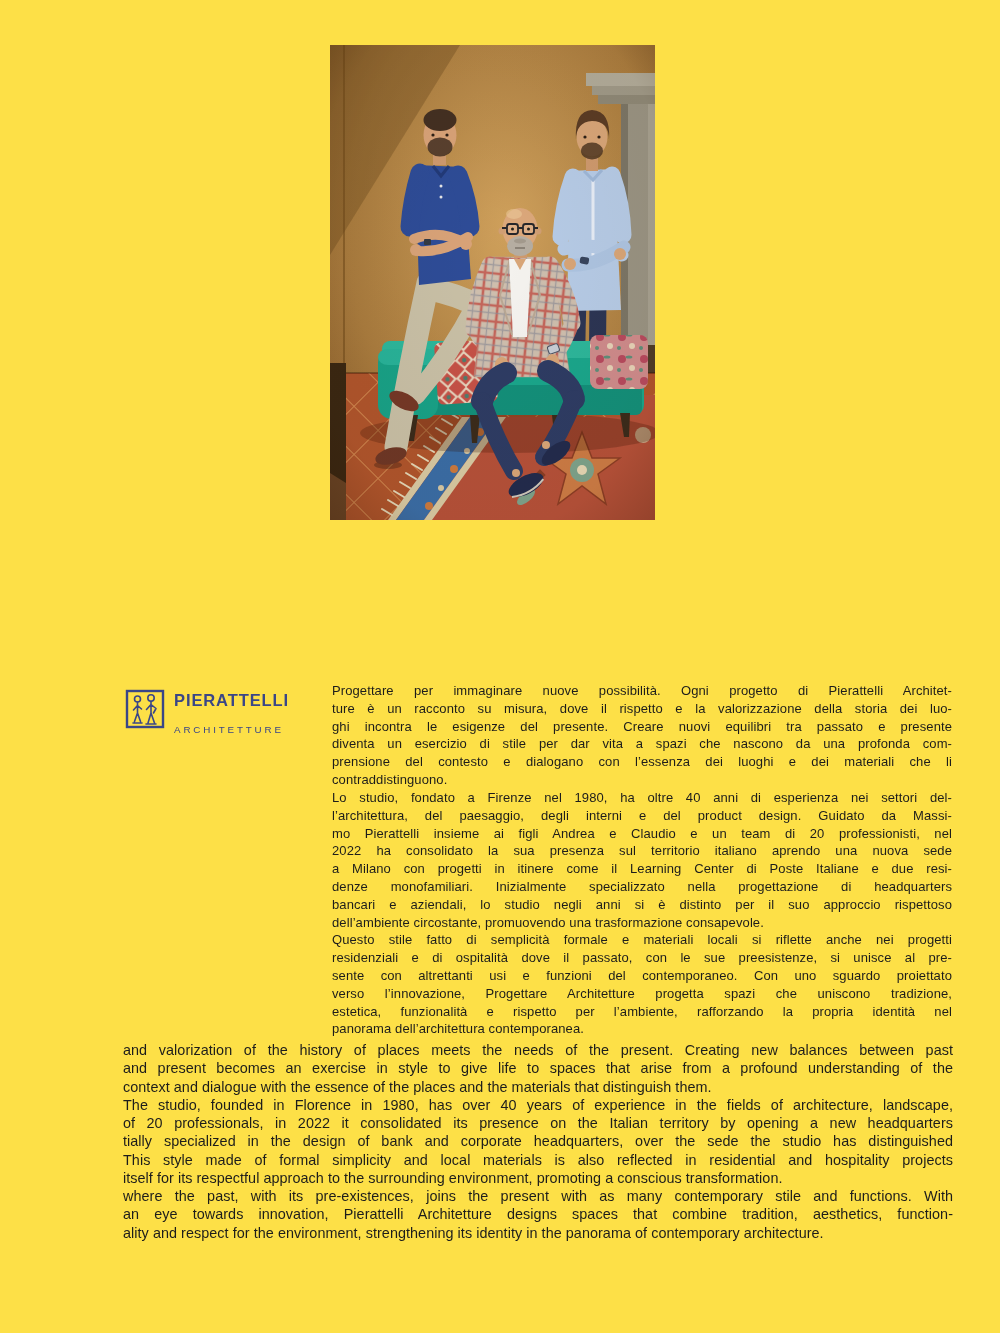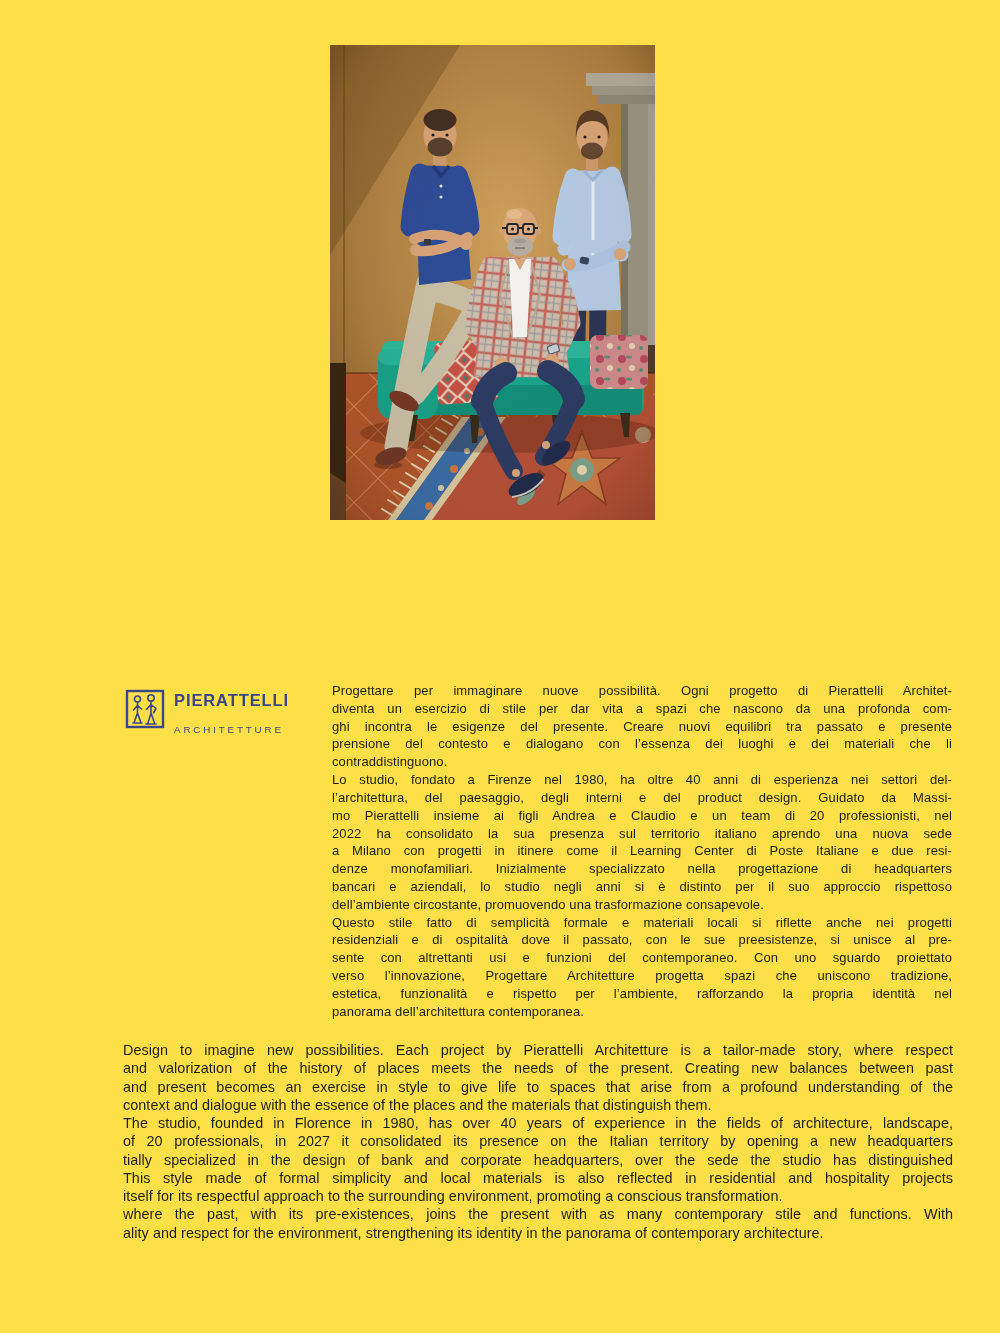--- a/index.html
+++ b/index.html
@@ -255,47 +255,48 @@
       </svg>
     </div>
     <div class="logo-text">
       <div class="logo-title">PIERATTELLI</div>
       <div class="logo-sub">ARCHITETTURE</div>
     </div>
   </div>
 
   <div class="text-it">
       <div class="tline">Progettare per immaginare nuove possibilità. Ogni progetto di Pierattelli Architet-</div>
+      <div class="tline">ture è un racconto su misura, dove il rispetto e la valorizzazione della storia dei luo-</div>
+      <div class="tline">ghi incontra le esigenze del presente. Creare nuovi equilibri tra passato e presente</div>
       <div class="tline">diventa un esercizio di stile per dar vita a spazi che nascono da una profonda com-</div>
-      <div class="tline">ghi incontra le esigenze del presente. Creare nuovi equilibri tra passato e presente</div>
       <div class="tline">prensione del contesto e dialogano con l’essenza dei luoghi e dei materiali che li</div>
       <div class="tline tlast">contraddistinguono.</div>
       <div class="tline">Lo studio, fondato a Firenze nel 1980, ha oltre 40 anni di esperienza nei settori del-</div>
       <div class="tline">l’architettura, del paesaggio, degli interni e del product design. Guidato da Massi-</div>
       <div class="tline">mo Pierattelli insieme ai figli Andrea e Claudio e un team di 20 professionisti, nel</div>
       <div class="tline">2022 ha consolidato la sua presenza sul territorio italiano aprendo una nuova sede</div>
       <div class="tline">a Milano con progetti in itinere come il Learning Center di Poste Italiane e due resi-</div>
       <div class="tline">denze monofamiliari. Inizialmente specializzato nella progettazione di headquarters</div>
       <div class="tline">bancari e aziendali, lo studio negli anni si è distinto per il suo approccio rispettoso</div>
       <div class="tline tlast">dell’ambiente circostante, promuovendo una trasformazione consapevole.</div>
       <div class="tline">Questo stile fatto di semplicità formale e materiali locali si riflette anche nei progetti</div>
       <div class="tline">residenziali e di ospitalità dove il passato, con le sue preesistenze, si unisce al pre-</div>
       <div class="tline">sente con altrettanti usi e funzioni del contemporaneo. Con uno sguardo proiettato</div>
       <div class="tline">verso l’innovazione, Progettare Architetture progetta spazi che uniscono tradizione,</div>
       <div class="tline">estetica, funzionalità e rispetto per l’ambiente, rafforzando la propria identità nel</div>
       <div class="tline tlast">panorama dell’architettura contemporanea.</div>
     </div>
 
   <div class="text-en">
-      <div class="tline">Design to imagine new possibilities. Each project by Pierattelli Architetture is a tailor-made story, where respect</div>
       <div class="tline">and valorization of the history of places meets the needs of the present. Creating new balances between past</div>
       <div class="tline">and present becomes an exercise in style to give life to spaces that arise from a profound understanding of the</div>
       <div class="tline tlast">context and dialogue with the essence of the places and the materials that distinguish them.</div>
       <div class="tline">The studio, founded in Florence in 1980, has over 40 years of experience in the fields of architecture, landscape,</div>
-      <div class="tline">of 20 professionals, in 2027 it consolidated its presence on the Italian territory by opening a new headquarters</div>
+      <div class="tline">of 20 professionals, in 2022 it consolidated its presence on the Italian territory by opening a new headquarters</div>
       <div class="tline">tially specialized in the design of bank and corporate headquarters, over the sede the studio has distinguished</div>
       <div class="tline">This style made of formal simplicity and local materials is also reflected in residential and hospitality projects</div>
       <div class="tline tlast">itself for its respectful approach to the surrounding environment, promoting a conscious transformation.</div>
       <div class="tline">where the past, with its pre-existences, joins the present with as many contemporary stile and functions. With</div>
+      <div class="tline">an eye towards innovation, Pierattelli Architetture designs spaces that combine tradition, aesthetics, function-</div>
       <div class="tline tlast">ality and respect for the environment, strengthening its identity in the panorama of contemporary architecture.</div>
     </div>
 
 </div>
 
 </body></html>

